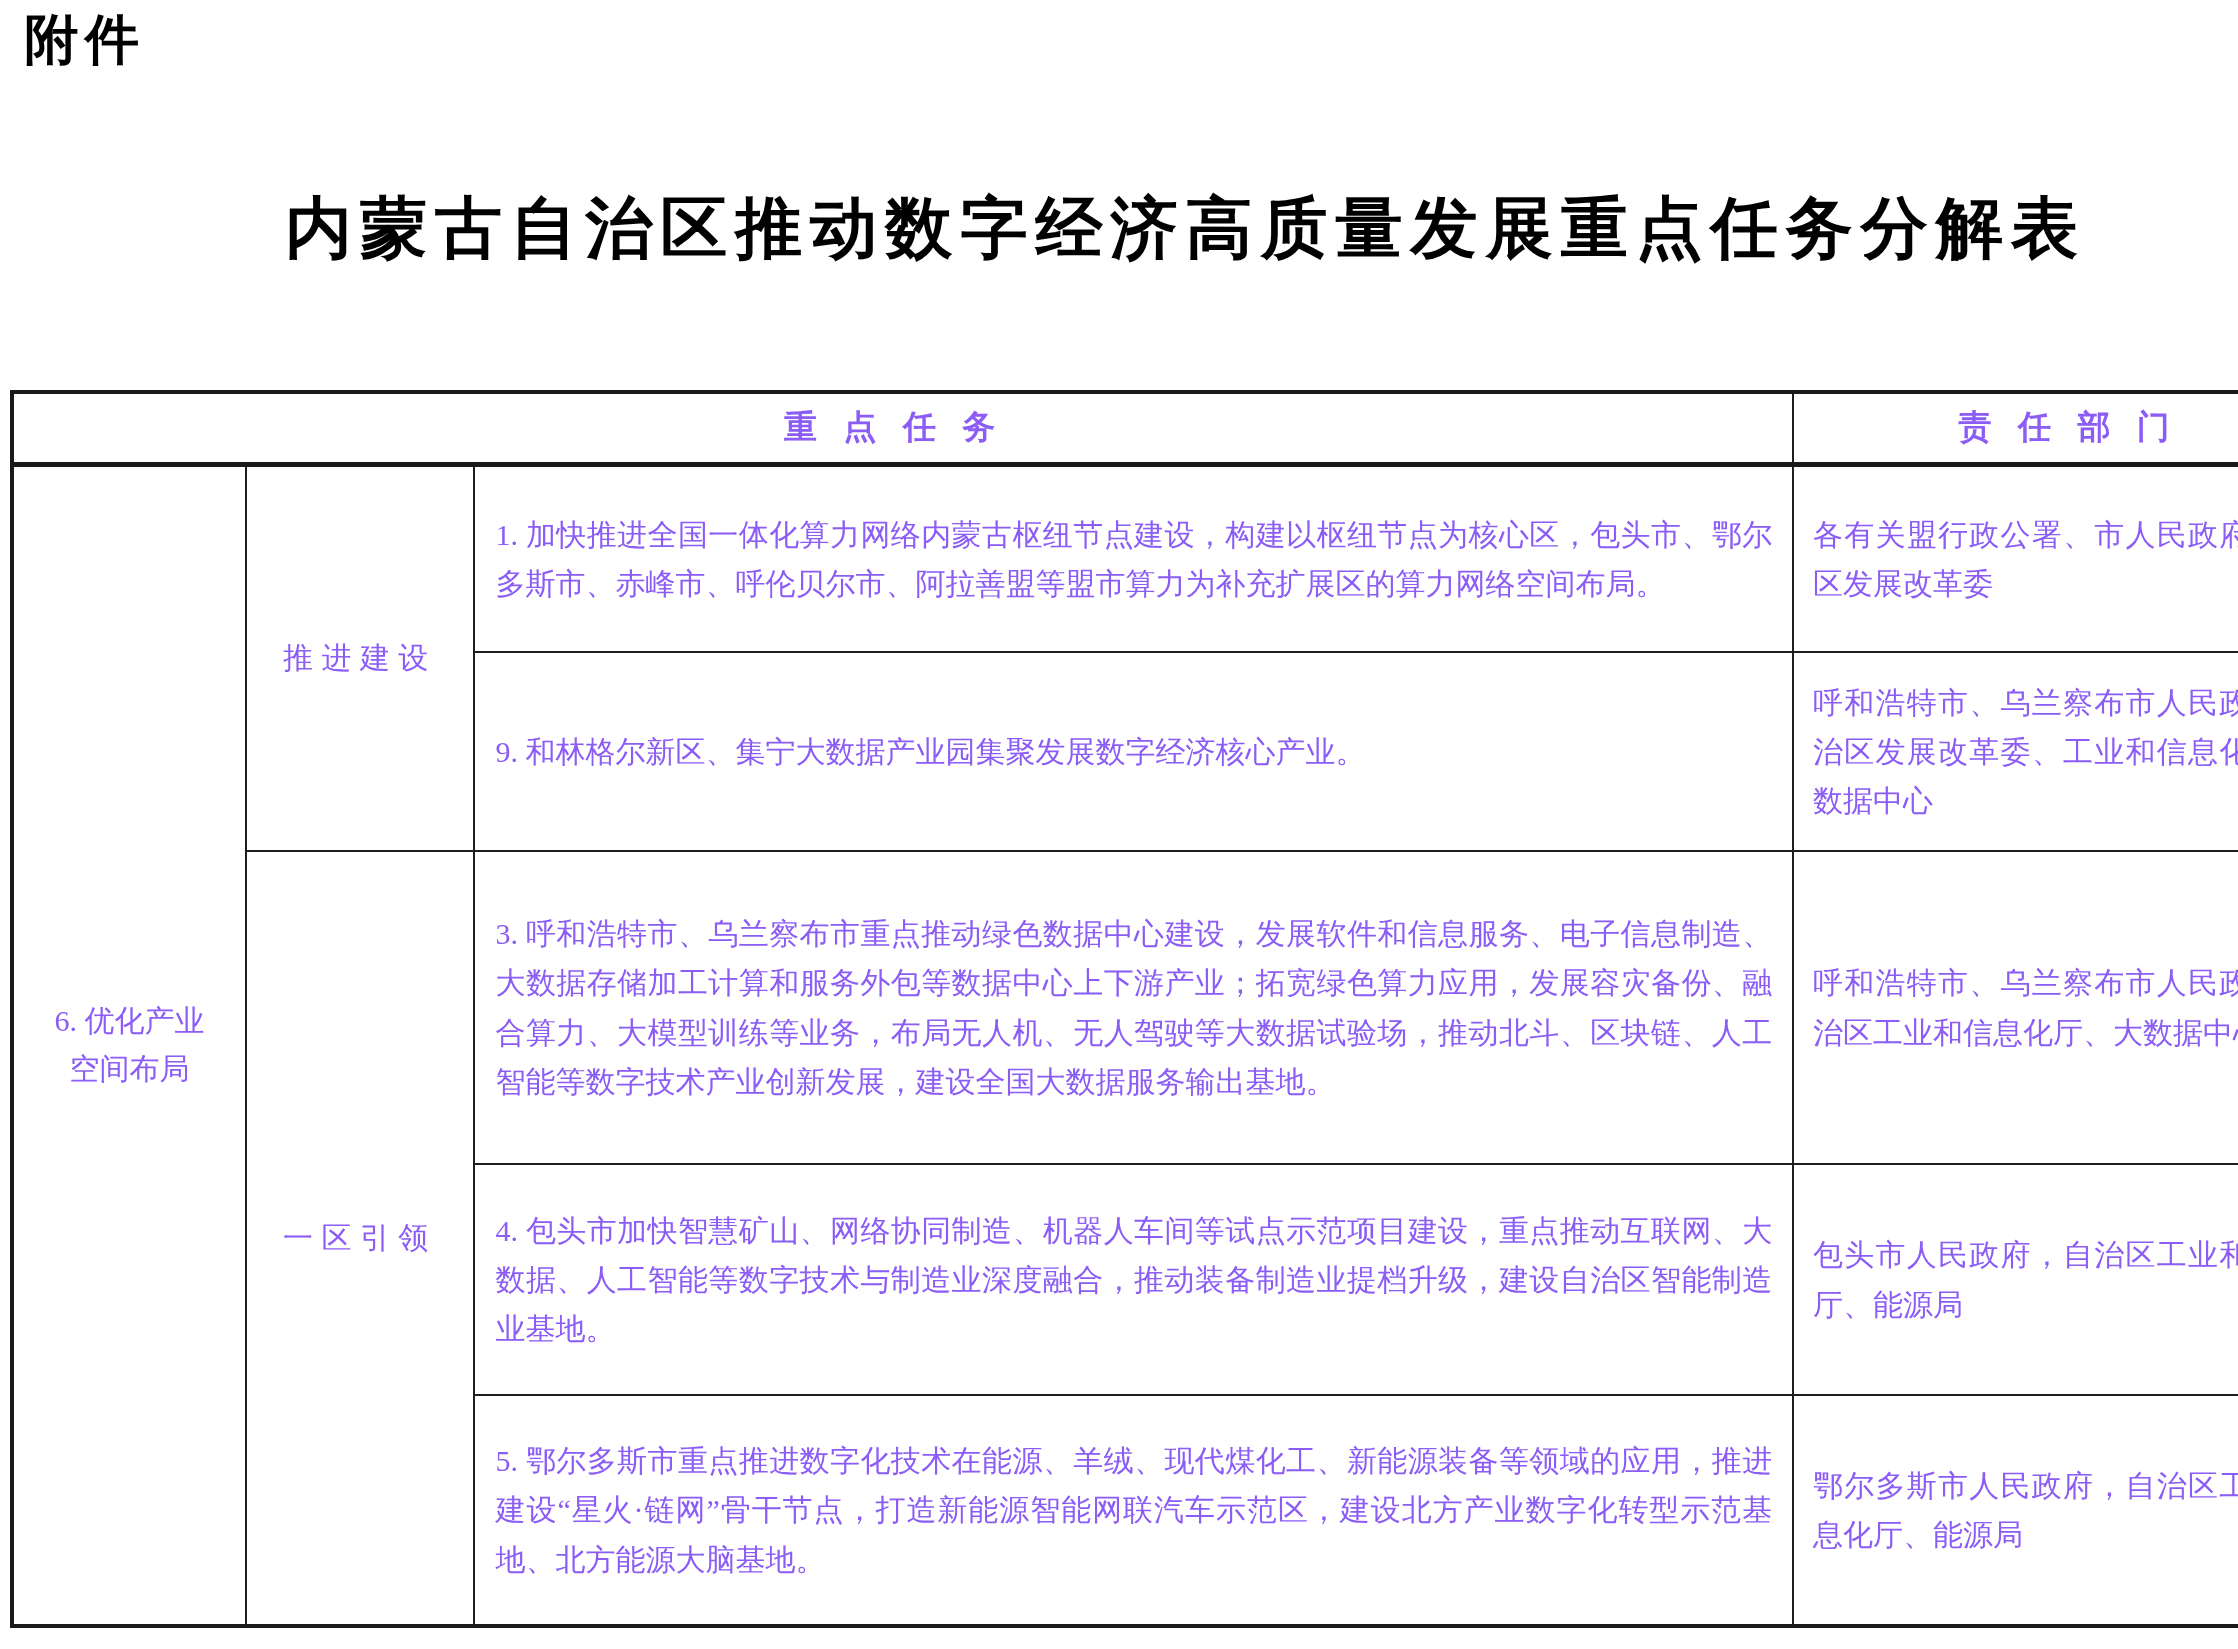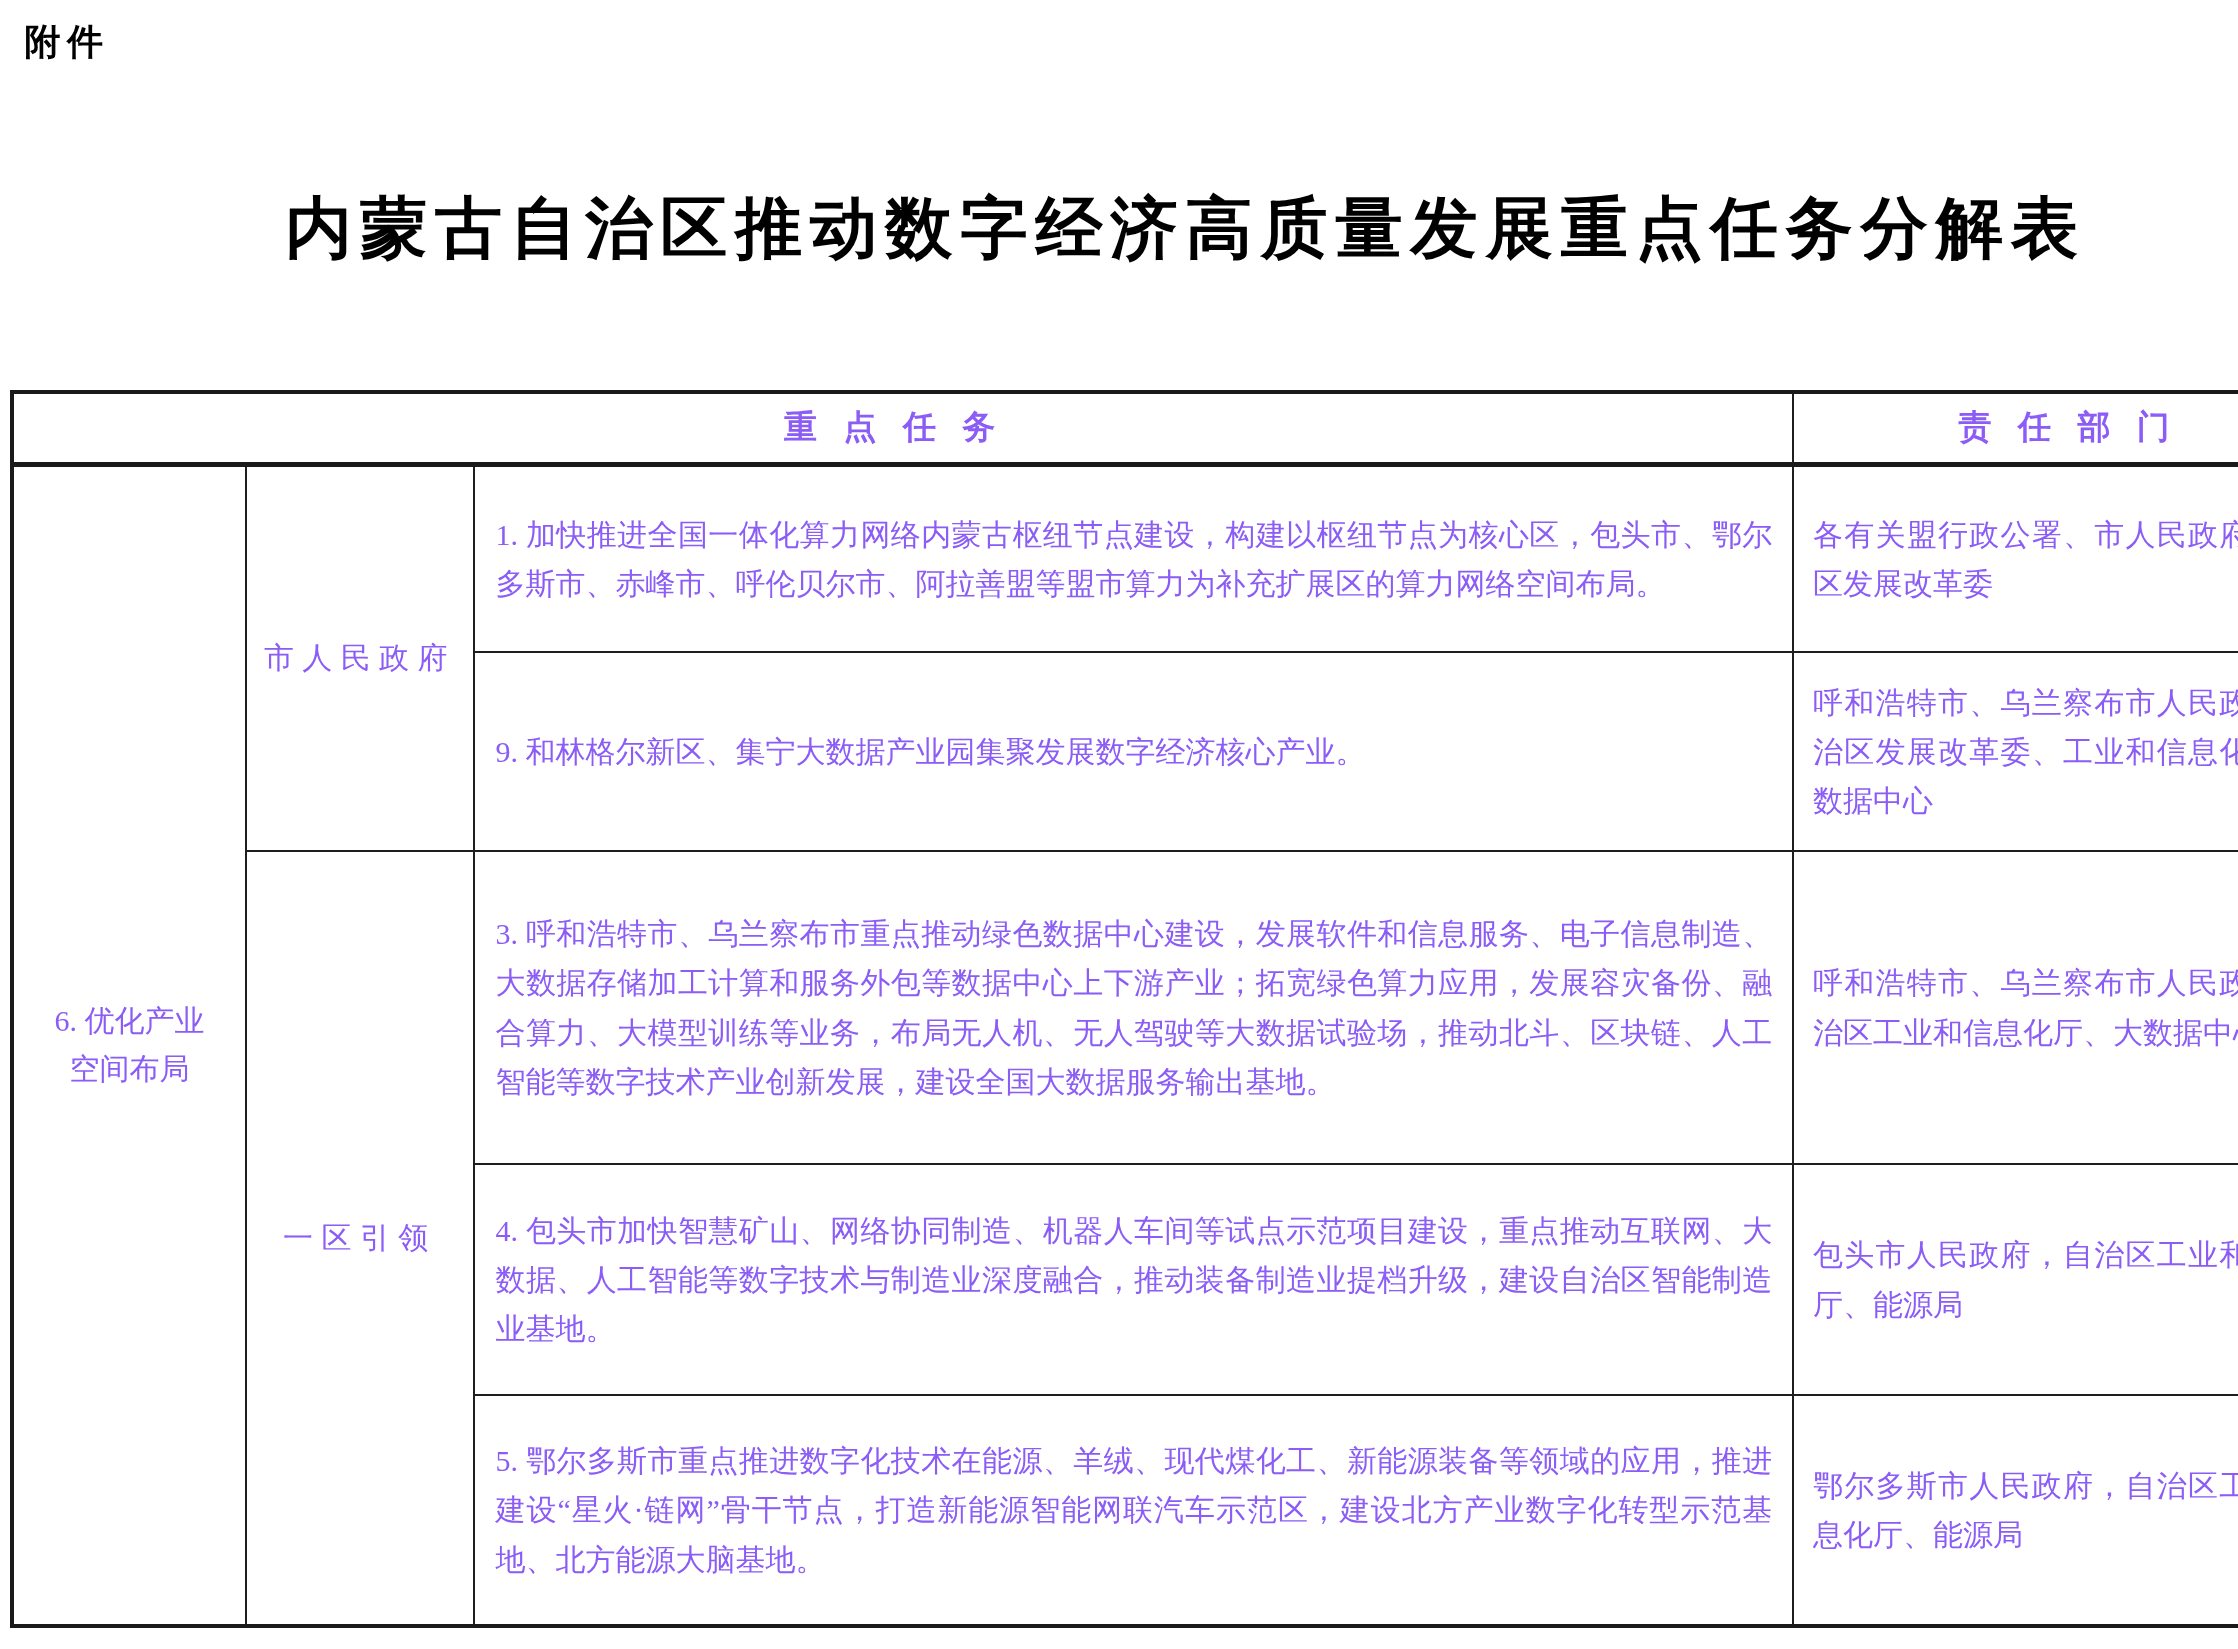--- a/index.html
+++ b/index.html
@@ -8,24 +8,24 @@
     width: 2371px;
     height: 1650px;
     background: #ffffff;
     color: #000000;
     font-family: "Liberation Serif", serif;
     overflow: hidden;
   }
   .attachment {
     position: absolute;
     left: 24.6px;
-    top: 18px;
+    top: 4px;
     font-family: "Liberation Sans", sans-serif;
     font-weight: bold;
-    font-size: 36px;
+    font-size: 54px;
     letter-spacing: 6.3px;
     color: #000000;
   }
   .doc-title {
     position: absolute;
     top: 183px;
     left: 0;
     width: 100%;
     margin: 0;
     text-align: center;
@@ -108,21 +108,21 @@
         <tr>
       <th class="hdr" colspan="3">重点任务</th>
       <th class="hdr">责任部门</th>
     </tr>
 
     <tr style="height:188px">
       <td class="category" rowspan="5">
         <div>6. 优化产业</div>
         <div>空间布局</div>
       </td>
-      <td class="group" rowspan="2">市人民政府</td>
+      <td class="group" rowspan="2">推进建设</td>
       <td class="task">1. 加快推进全国一体化算力网络内蒙古枢纽节点建设，构建以枢纽节点为核心区，包头市、鄂尔多斯市、赤峰市、呼伦贝尔市、阿拉善盟等盟市算力为补充扩展区的算力网络空间布局。</td>
       <td class="dept">各有关盟行政公署、市人民政府，自治区发展改革委</td>
     </tr>
 
     <tr style="height:199px">
       <td class="task">9. 和林格尔新区、集宁大数据产业园集聚发展数字经济核心产业。</td>
       <td class="dept">呼和浩特市、乌兰察布市人民政府，自治区发展改革委、工业和信息化厅、大数据中心</td>
     </tr>
 
     <tr style="height:313px">

